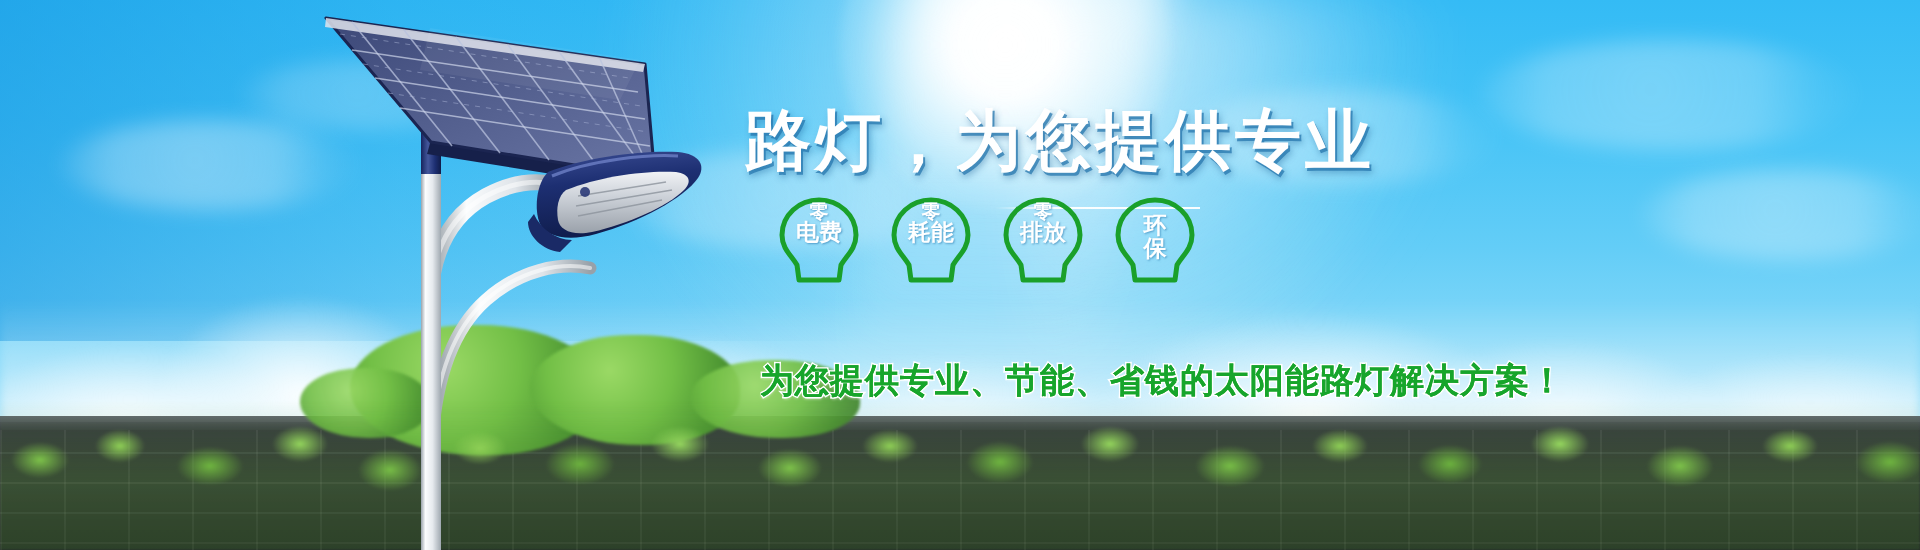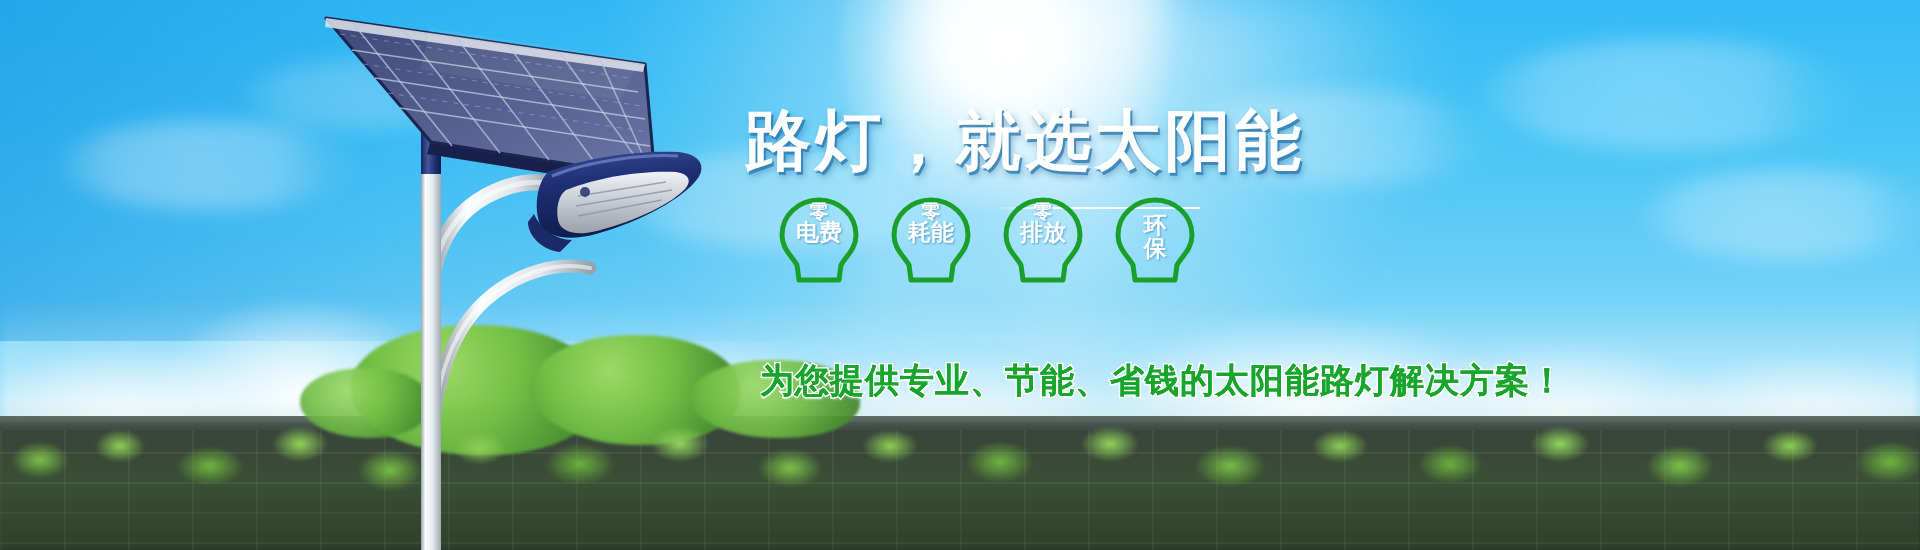--- a/index.html
+++ b/index.html
@@ -343,21 +343,21 @@
         <line x1="578" y1="216" x2="662" y2="200"></line>
       </g>
 
       <path d="M 552 176 C 590 160 648 154 678 156" fill="none" stroke="#6d80c6" stroke-width="3" opacity=".8"></path>
 
       <path d="M 534 214 C 540 228 556 240 572 240 L 560 252 C 542 250 528 236 528 222 Z" fill="#1a2a66"></path>
       <circle cx="585" cy="192" r="5" fill="#2b3a78" opacity=".9"></circle>
     </g>
   </svg>
 
-  <div class="headline">路灯，就选太阳能</div>
+  <div class="headline">路灯，为您提供专业</div>
 
   <div class="divider"></div>
 
   <div class="bulbs">
 
     <div class="bulb" style="left:0px;">
       <svg width="82" height="92" viewBox="0 0 82 92">
         <path d="M 41 4 C 61 4 78 19 78 39 C 78 53 68 60 63 69 L 61 84 L 21 84 L 19 69 C 14 60 4 53 4 39 C 4 19 21 4 41 4 Z" fill="none" stroke="#1aa02a" stroke-width="5" stroke-linejoin="round"></path>
       </svg>
       <div class="bulb-text">

